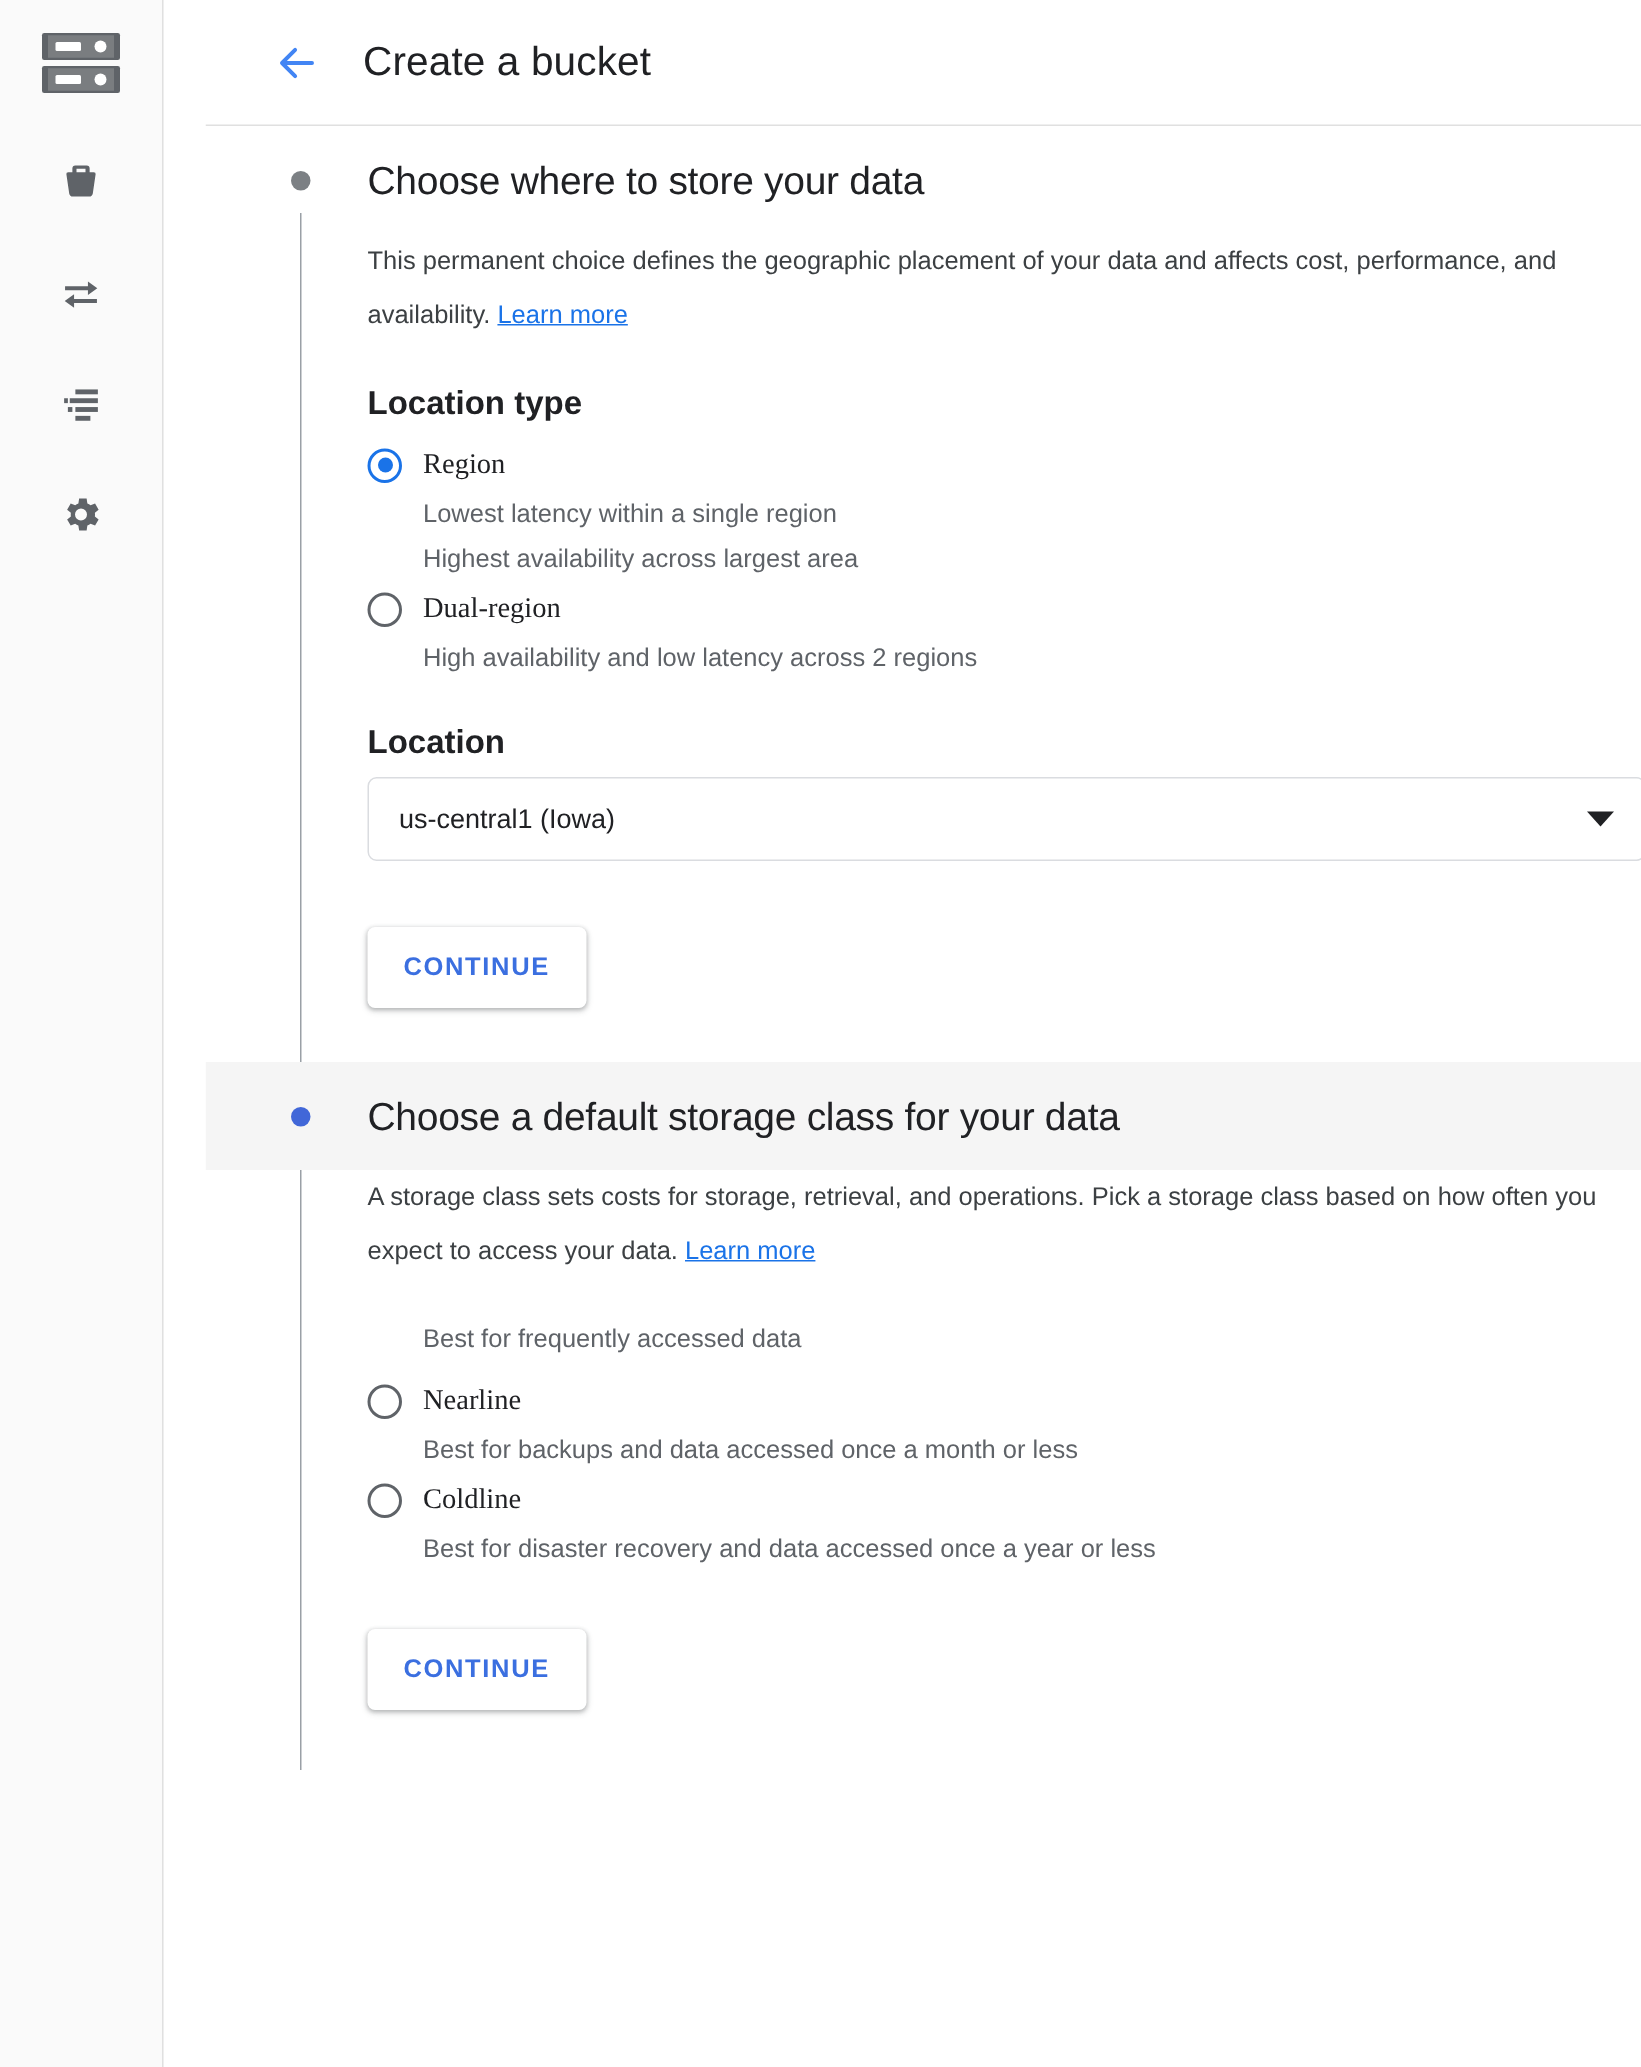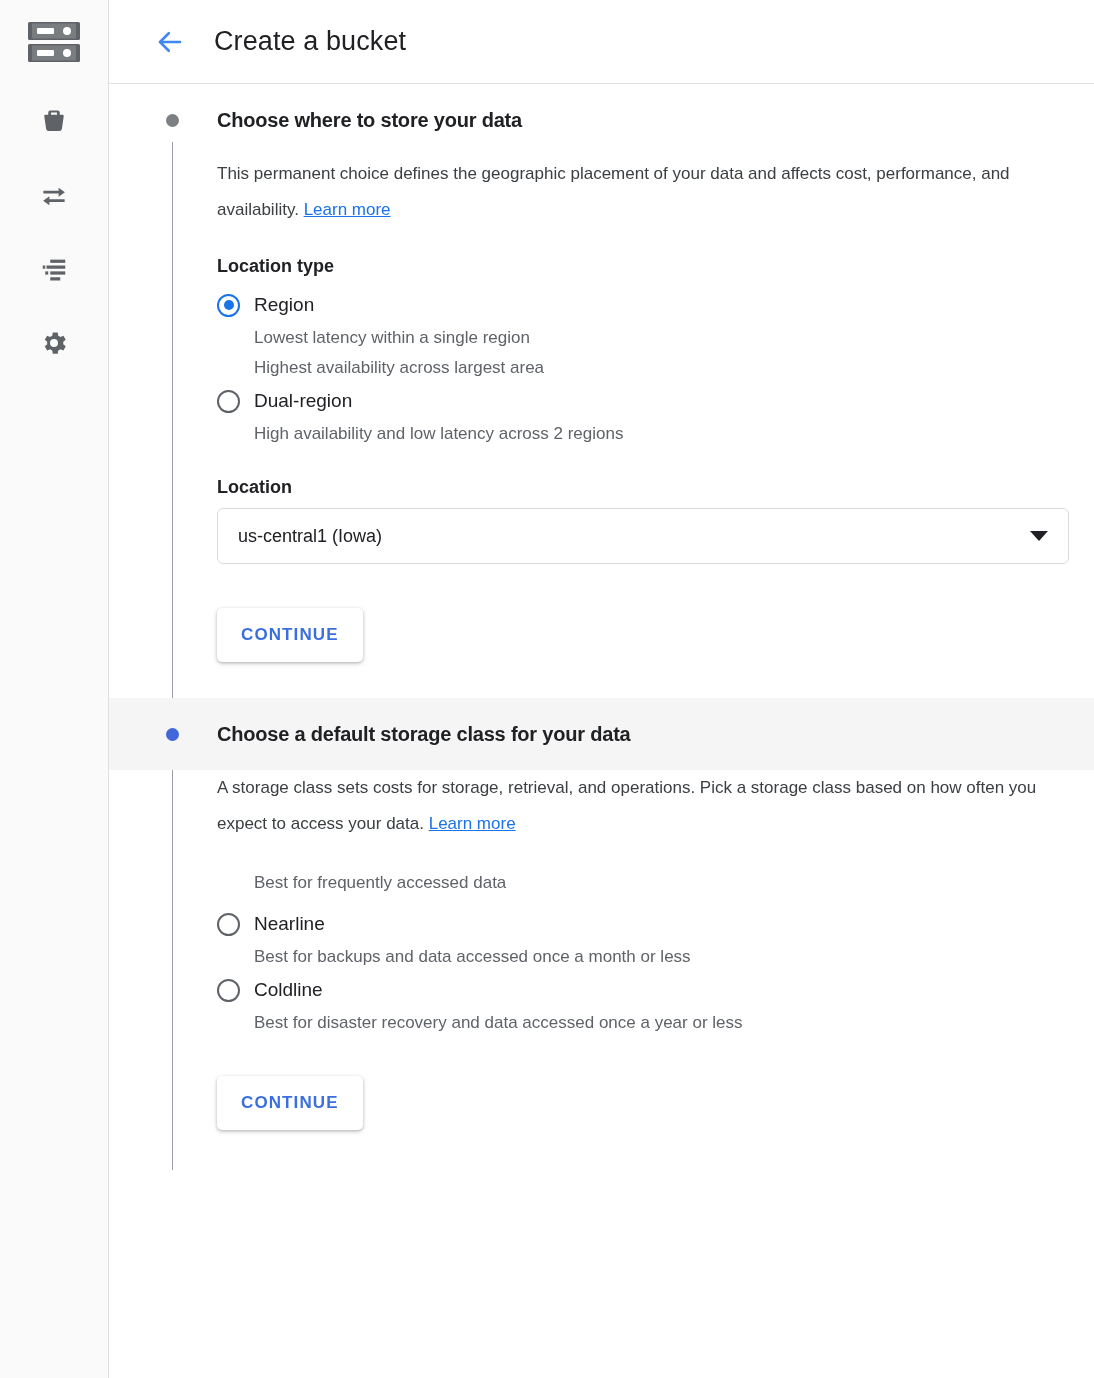--- a/index.html
+++ b/index.html
@@ -8,20 +8,21 @@
     width: 1094px; height: 1378px;
     background: #ffffff;
     font-family: "Liberation Sans", sans-serif;
     -webkit-font-smoothing: antialiased;
   }
   .app {
     position: relative;
     width: 1094px; height: 1378px;
     overflow: hidden;
     display: flex;
+    gap: 28px;
   }
 
   
   .rail {
     width: 109px;
     flex: 0 0 109px;
     background: #fafafa;
     border-right: 1px solid #e0e0e0;
     position: relative;
   }
@@ -101,22 +102,22 @@
   .bullet {
     position: absolute;
     left: 57px;
     width: 13px; height: 13px;
     border-radius: 50%;
   }
   .bullet.done  { background: #7c8084; }
   .bullet.active{ background: #4167d8; }
   .step-title {
     margin-left: 108px;
-    font-size: 20px;
-    font-weight: bold;
+    font-size: 26px;
+    font-weight: normal;
     color: #202124;
     letter-spacing: -.2px;
   }
   .step-body {
     padding-left: 108px;
     padding-right: 20px;
   }
   .desc {
     font-size: 17px;
     color: #3c4043;
@@ -124,21 +125,21 @@
     max-width: 860px;
     margin: 0;
   }
   .learn {
     color: #1a73e8;
     text-decoration: underline;
     cursor: pointer;
     margin-top: 48px;
   }
   .field-label {
-    font-size: 18px;
+    font-size: 22px;
     font-weight: bold;
     color: #202124;
     margin-top: 28px;
     margin-bottom: 10px;
   }
 
   
   .radio-row {
     display: flex;
     align-items: center;
@@ -158,20 +159,21 @@
     content: "";
     position: absolute;
     left: 4.5px; top: 4.5px;
     width: 10px; height: 10px;
     border-radius: 50%;
     background: #1a73e8;
   }
   .radio-label {
     font-size: 19px;
     color: #202124;
+    font-family: Liberation Serif, serif;
   }
   .radio-sub {
     font-size: 17px;
     color: #5f6368;
     margin-left: 37px;
     line-height: 30px;
   }
   .help-icon {
     width: 22px; height: 22px;
     border-radius: 50%;

